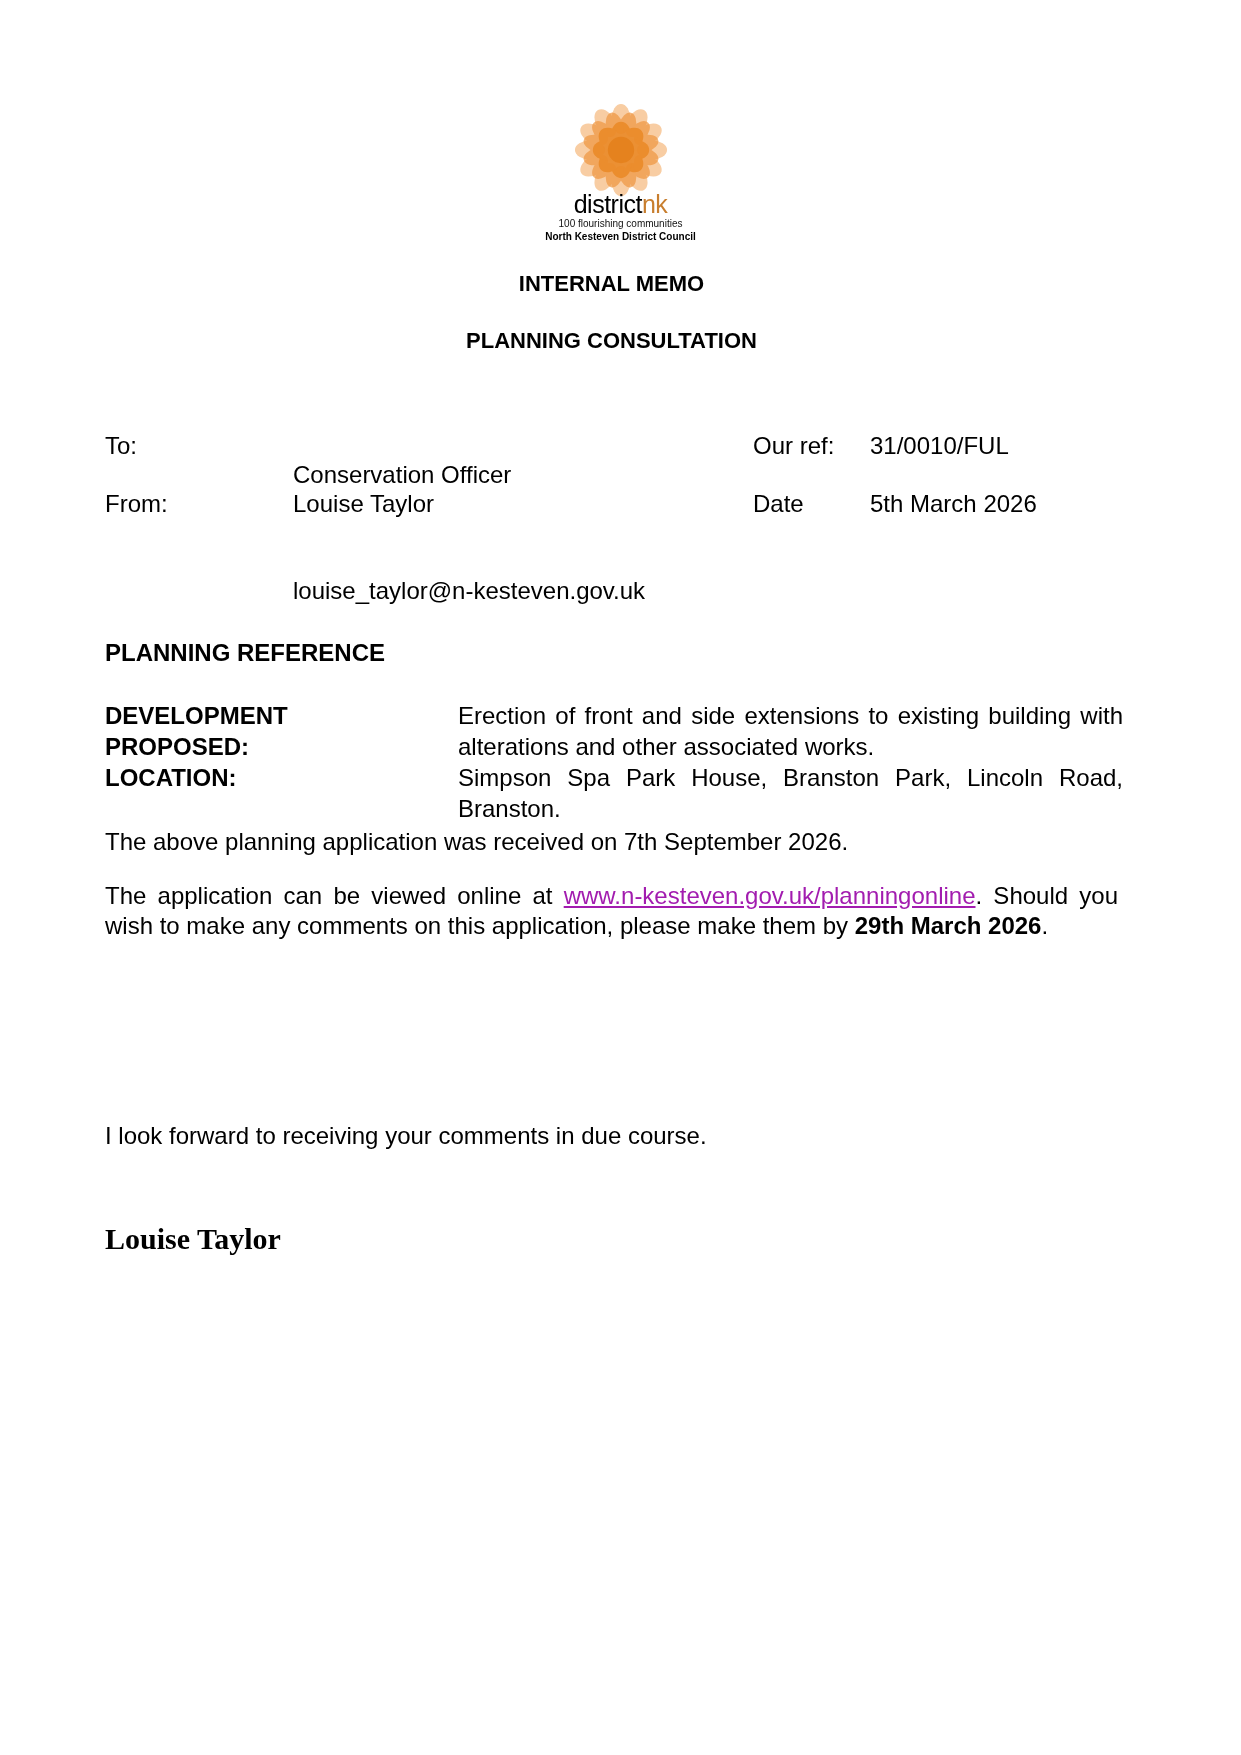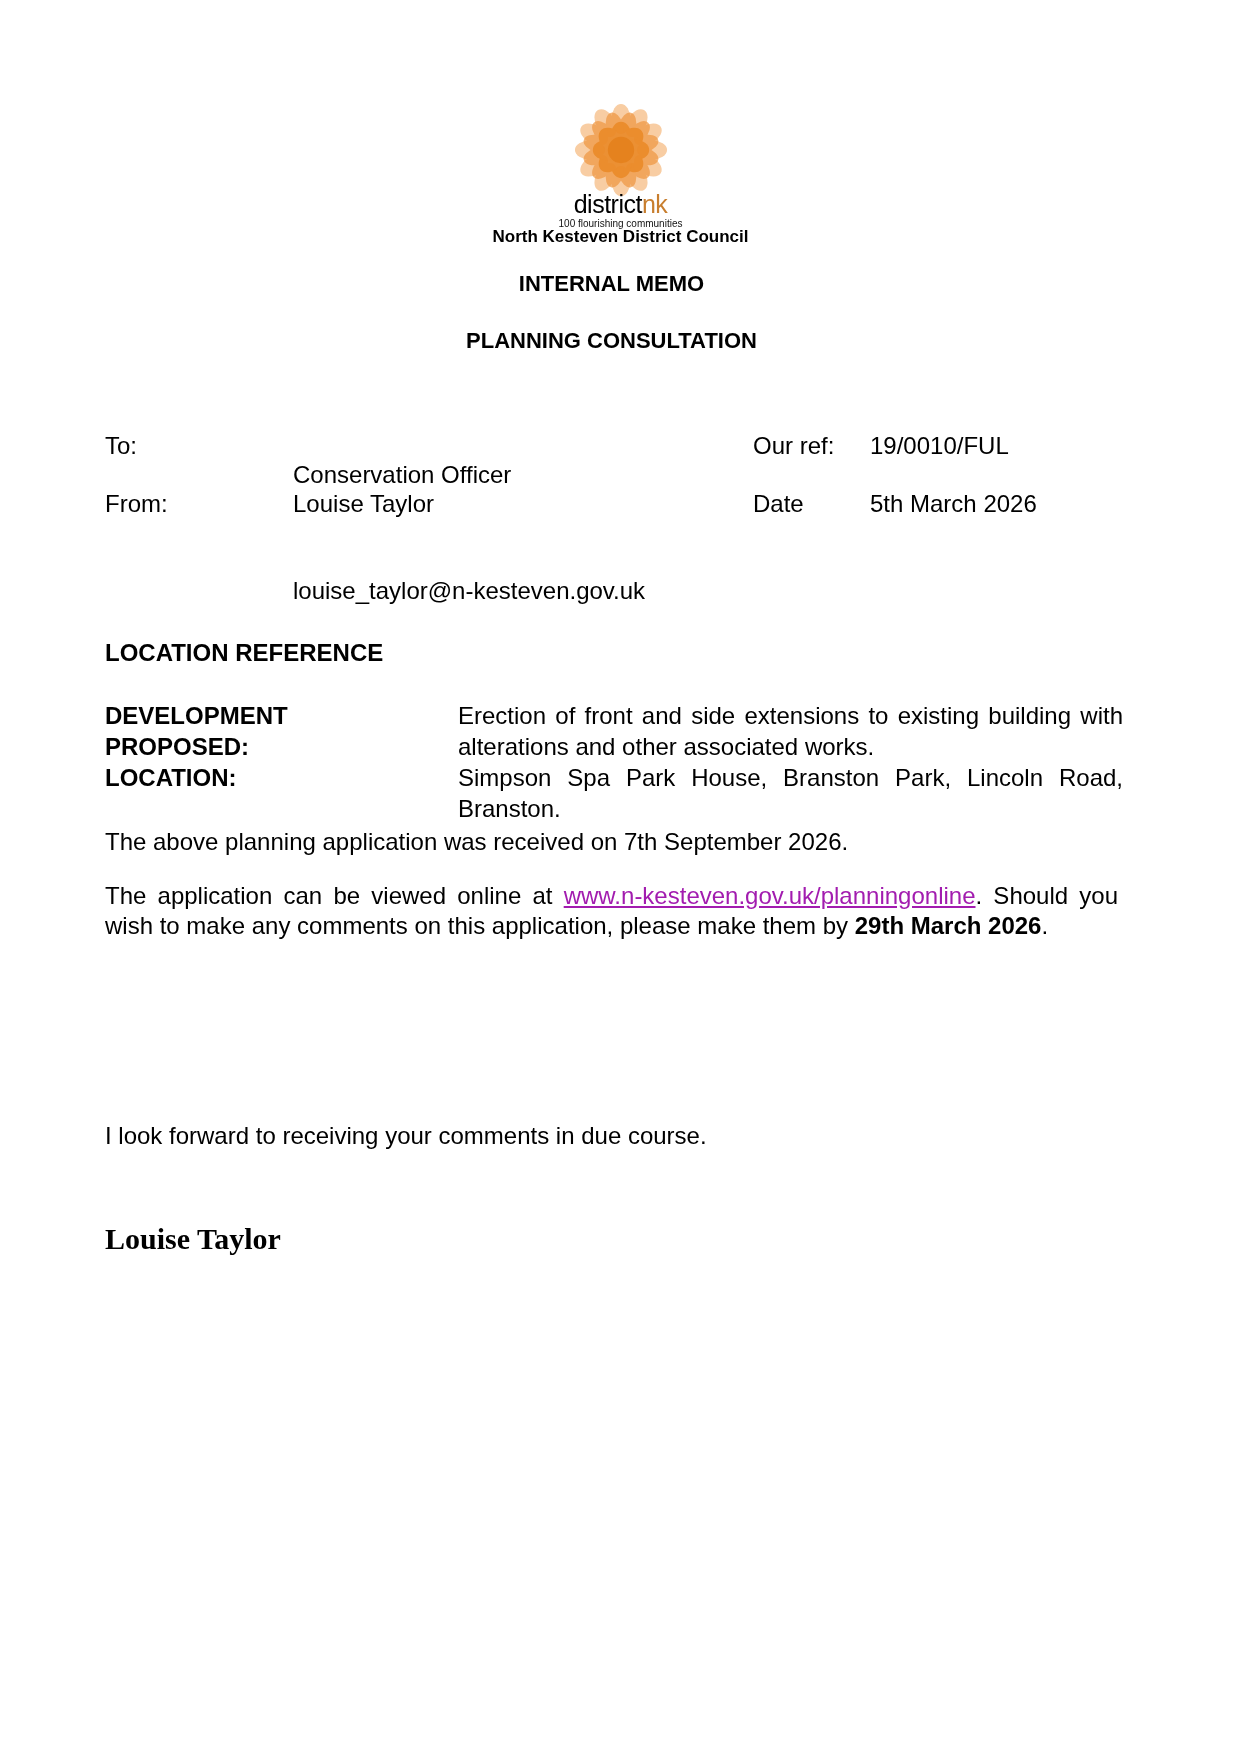--- a/index.html
+++ b/index.html
@@ -9,21 +9,21 @@
     font-family:"Liberation Sans", sans-serif; color:#000;
   }
   .page { position:absolute; inset:0; background:#fff; }
 
   
   .logo { position:absolute; top:103px; left:0; width:100%; text-align:center; }
   .logo svg { display:block; margin:0 auto; }
   .brand { font-size:25px; letter-spacing:-0.5px; margin-top:-6px; line-height:26px; }
   .brand .nk { color:#c87e2e; }
   .tagline { font-size:10px; line-height:11px; margin-top:1px; color:#111; }
-  .council { font-size:17px; line-height:13px; font-weight:bold; margin-top:1px; }
+  .council { font-size:10px; line-height:13px; font-weight:bold; margin-top:1px; }
 
   
   .t1, .t2 { position:absolute; left:105px; width:1013px; text-align:center;
              font-size:22px; font-weight:bold; line-height:38px; }
   .t1 { top:265px; }
   .t2 { top:322px; }
 
   .abs { position:absolute; font-size:24px; line-height:29px; }
 
   
@@ -100,32 +100,32 @@
     <div class="brand"><span>district</span><span class="nk">nk</span></div>
     <div class="tagline">100 flourishing communities</div>
     <div class="council">North Kesteven District Council</div>
   </div>
 
   <div class="t1">INTERNAL MEMO</div>
   <div class="t2">PLANNING CONSULTATION</div>
 
   <div class="abs c1 r1">To:</div>
   <div class="abs c3 r1">Our ref:</div>
-  <div class="abs c4 r1">19/0010/FUL</div>
+  <div class="abs c4 r1">31/0010/FUL</div>
 
   <div class="abs c2 r2">Conservation Officer</div>
 
   <div class="abs c1 r3">From:</div>
   <div class="abs c2 r3">Louise Taylor</div>
   <div class="abs c3 r3">Date</div>
   <div class="abs c4 r3">5th March 2026</div>
 
   <div class="abs c2 email-row">louise_taylor@n-kesteven.gov.uk</div>
 
-  <div class="abs c1 ref-row bold">LOCATION REFERENCE</div>
+  <div class="abs c1 ref-row bold">PLANNING REFERENCE</div>
 
   <div class="abs dev-labels">
     <span>DEVELOPMENT</span>
     <span>PROPOSED:</span>
     <span>LOCATION:</span>
   </div>
   <div class="abs dev-val v1">Erection of front and side extensions to existing building with alterations and other associated works.</div>
   <div class="abs dev-val v2">Simpson Spa Park House, Branston Park, Lincoln Road, Branston.</div>
 
   <div class="abs par p1">The above planning application was received on 7th September 2026.</div>

